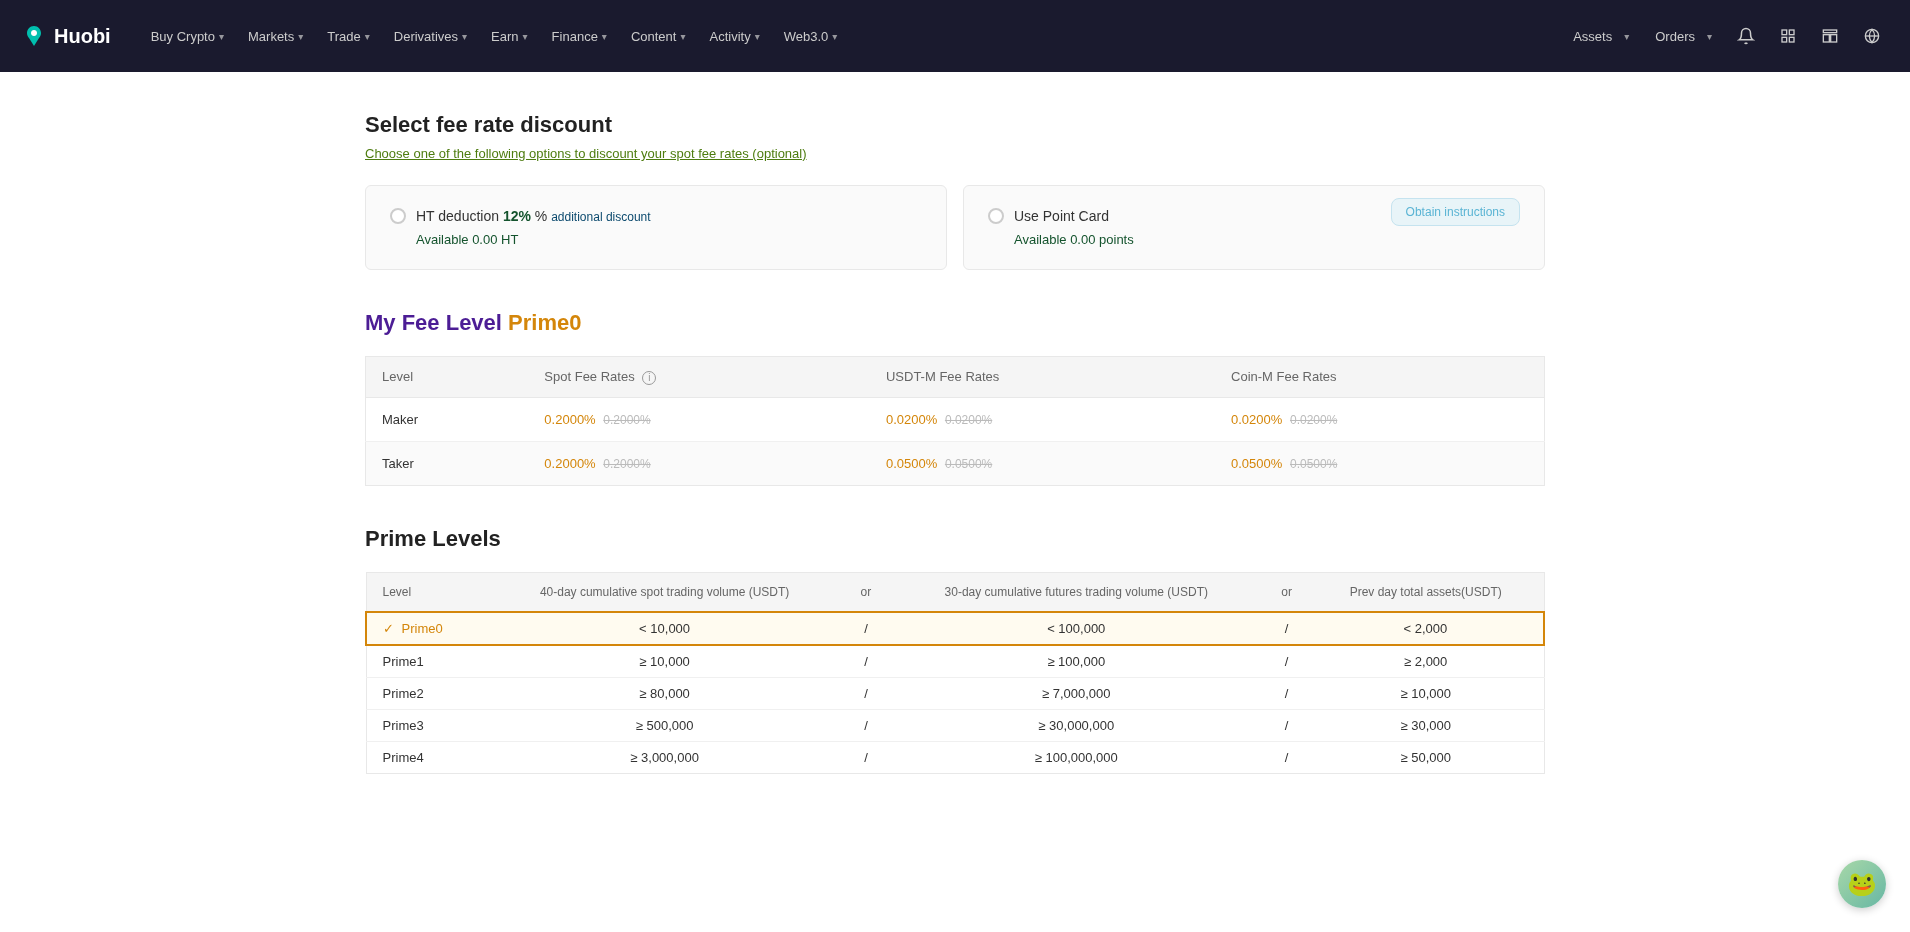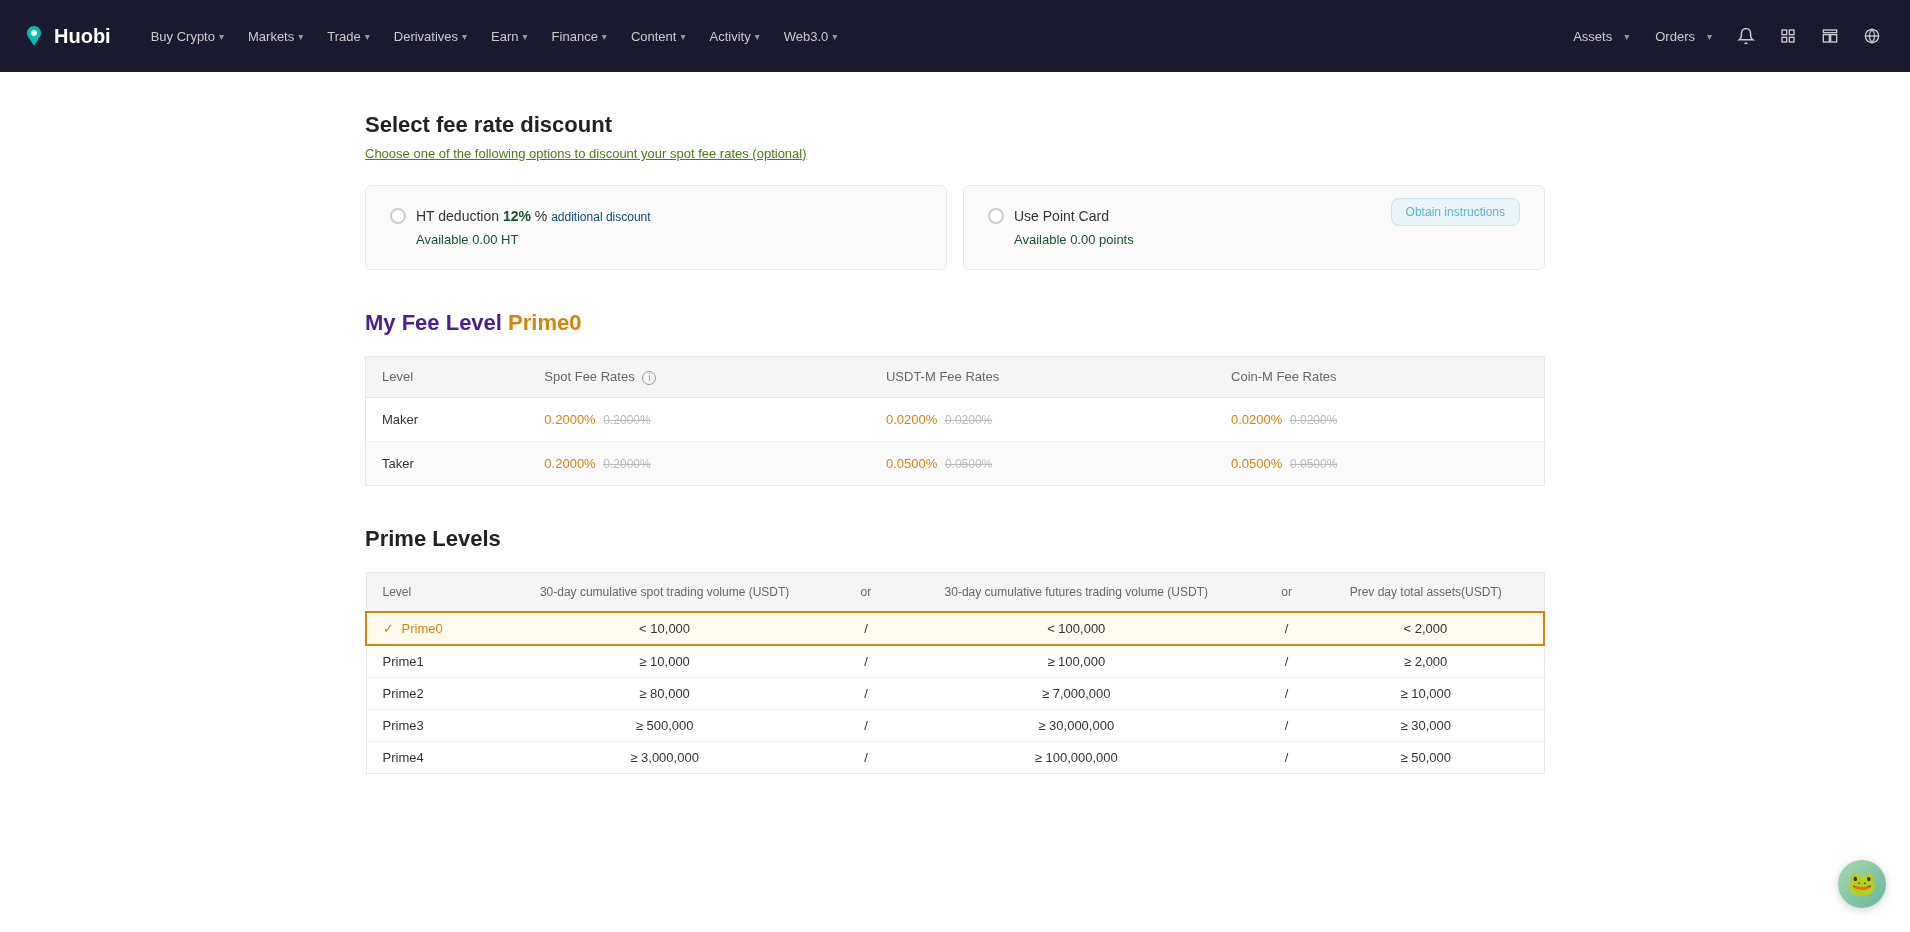--- a/index.html
+++ b/index.html
@@ -466,21 +466,21 @@
     </table>
   </div>
 
   <div>
     <h2 class="prime-section-title">Prime Levels</h2>
 
     <table class="prime-table">
       <thead>
         <tr>
           <th>Level</th>
-          <th>30-day cumulative spot trading volume (USDT)</th>
+          <th>40-day cumulative spot trading volume (USDT)</th>
           <th style="width:36px;">or</th>
           <th>30-day cumulative futures trading volume (USDT)</th>
           <th style="width:36px;">or</th>
           <th>Prev day total assets(USDT)</th>
         </tr>
       </thead>
       <tbody id="prime-tbody">
       <tr class="prime-row-active" style="border: 2px solid rgb(212, 134, 10); outline: rgb(212, 134, 10) solid 1px;">
       <td style="color: rgb(212, 134, 10); font-weight: 500; background: rgb(255, 251, 240);">
         <span style="color:#d4860a; margin-right:4px;">✓</span>

